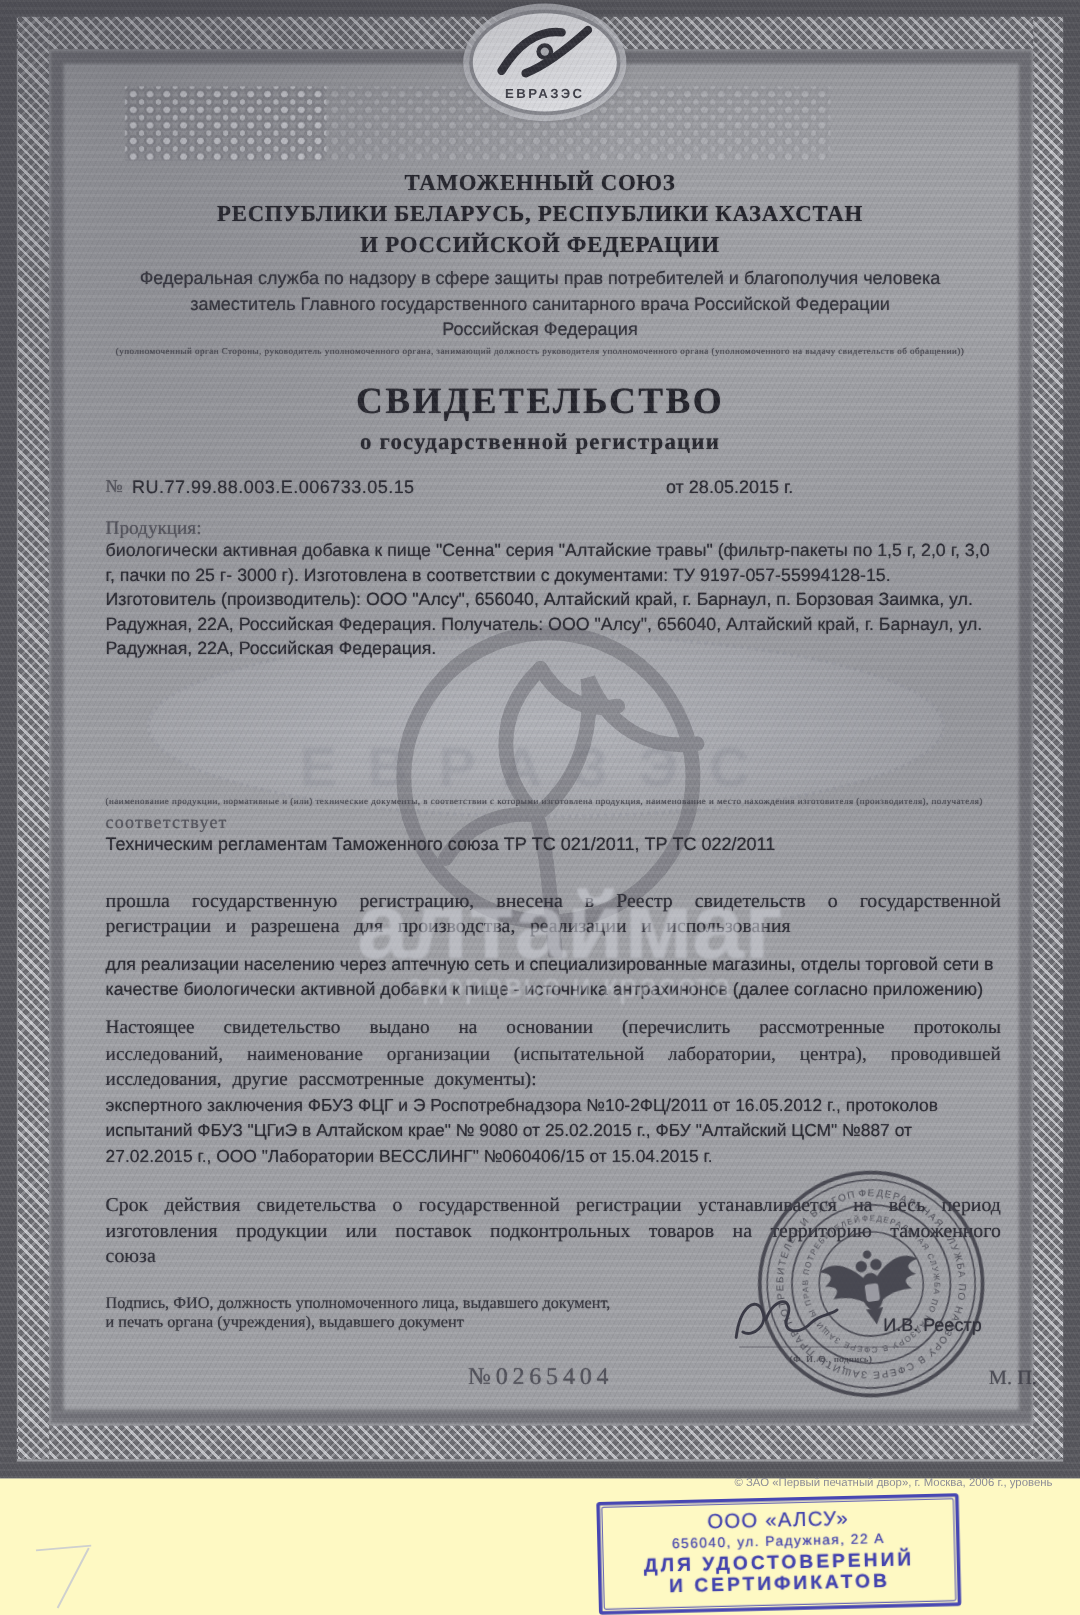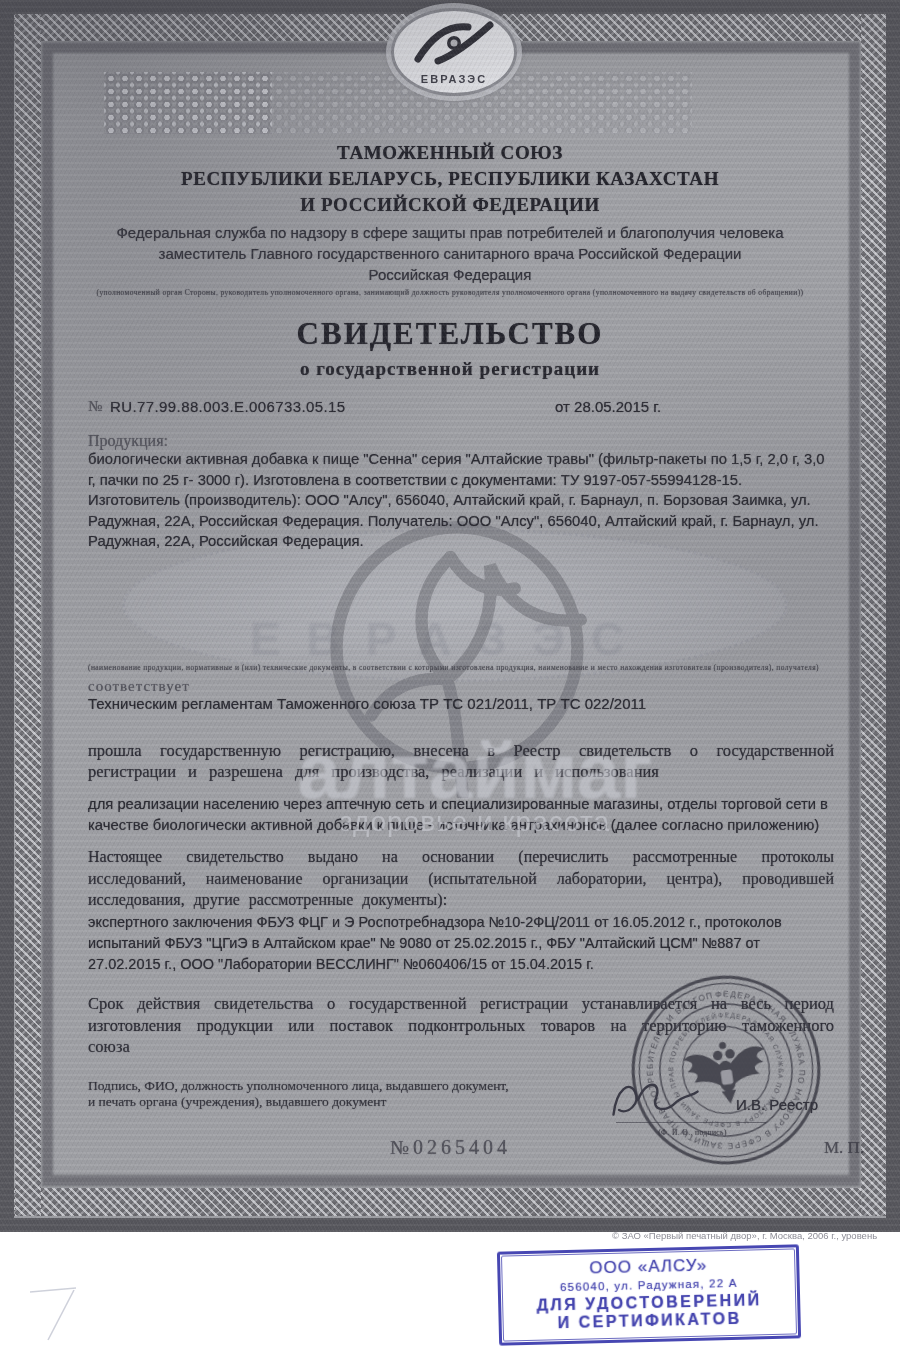--- a/index.html
+++ b/index.html
@@ -1,16 +1,16 @@
 <!DOCTYPE html>
 <html><head>
 <meta charset="utf-8">
 <style>
   html,body{margin:0;padding:0;background:#e8eaef;}
-  .page{position:relative;width:900px;height:1346px;overflow:hidden;background:#ffffff;
+  .page{position:relative;width:900px;height:1346px;overflow:hidden;background:#fef9c3;
         font-family:"Liberation Serif",serif;}
   
   .cert{position:absolute;left:0;top:0;width:900px;height:1232px;background:#a0a1a6;overflow:hidden;}
   .grain{position:absolute;inset:0;pointer-events:none;
     background:
       repeating-linear-gradient(63deg, rgba(255,255,255,.035) 0 1px, transparent 1px 3px),
       repeating-linear-gradient(117deg, rgba(0,0,0,.035) 0 1px, transparent 1px 4px),
       repeating-linear-gradient(180deg, rgba(255,255,255,.04) 0 2px, rgba(0,0,0,.025) 2px 6px);}
   .shade{position:absolute;inset:0;pointer-events:none;
     background:

